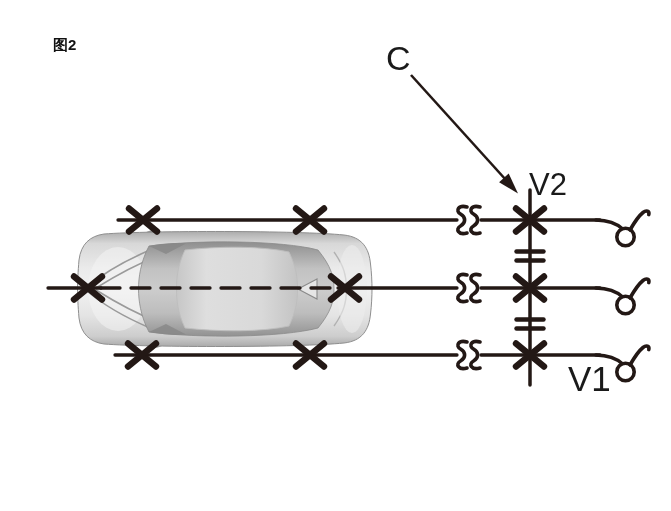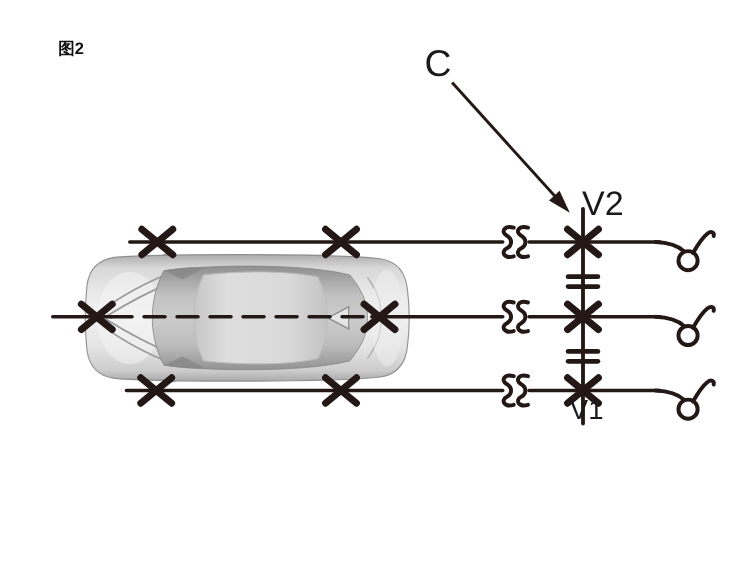--- a/index.html
+++ b/index.html
@@ -5,21 +5,21 @@
   html,body{margin:0;padding:0;background:#fff;}
   #stage{
     position:relative;width:671px;height:406px;background:#ffffff;overflow:hidden;
     font-family:"Liberation Sans","DejaVu Sans",sans-serif;
   }
   #stage svg{position:absolute;left:0;top:0;}
   .lbl{position:absolute;color:#1a1a1a;line-height:1;white-space:nowrap;}
   .lbl-figure{left:53px;top:37px;font-size:15px;font-weight:bold;color:#111;}
   .lbl-c{left:386px;top:41px;font-size:34px;font-weight:400;}
   .lbl-v2{left:529px;top:169px;font-size:31px;}
-  .lbl-v1{left:518px;top:361px;font-size:25px;}
+  .lbl-v1{left:568px;top:361px;font-size:35px;}
 </style>
 </head>
 <body>
 
 <div id="stage">
 
   <svg width="671" height="511" viewBox="0 0 671 511">
     <defs>
       <linearGradient id="bodyGrad" x1="0" y1="232" x2="0" y2="348" gradientUnits="userSpaceOnUse">
         <stop offset="0" stop-color="#aeaeae"></stop>

